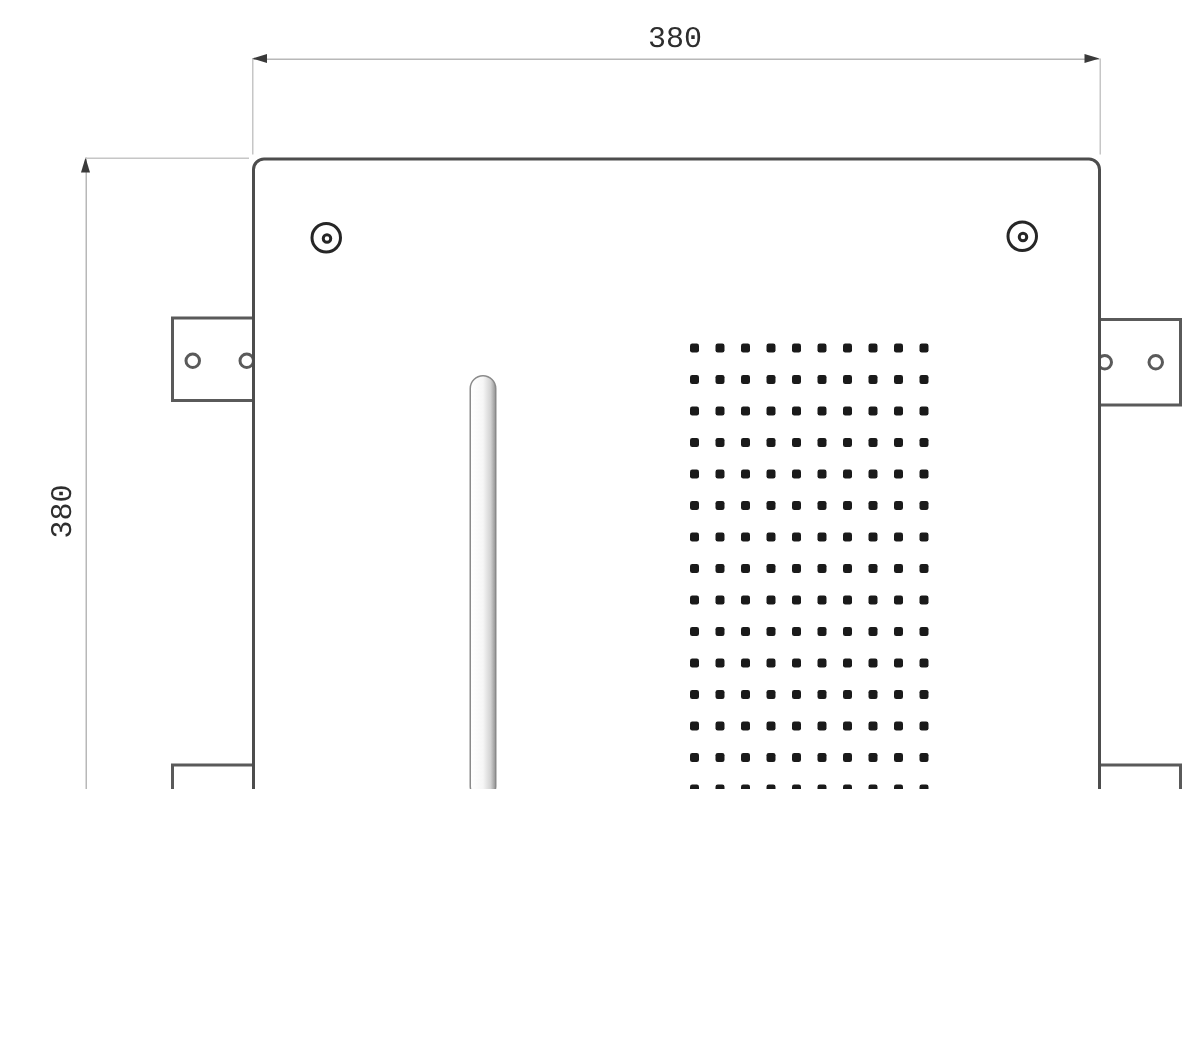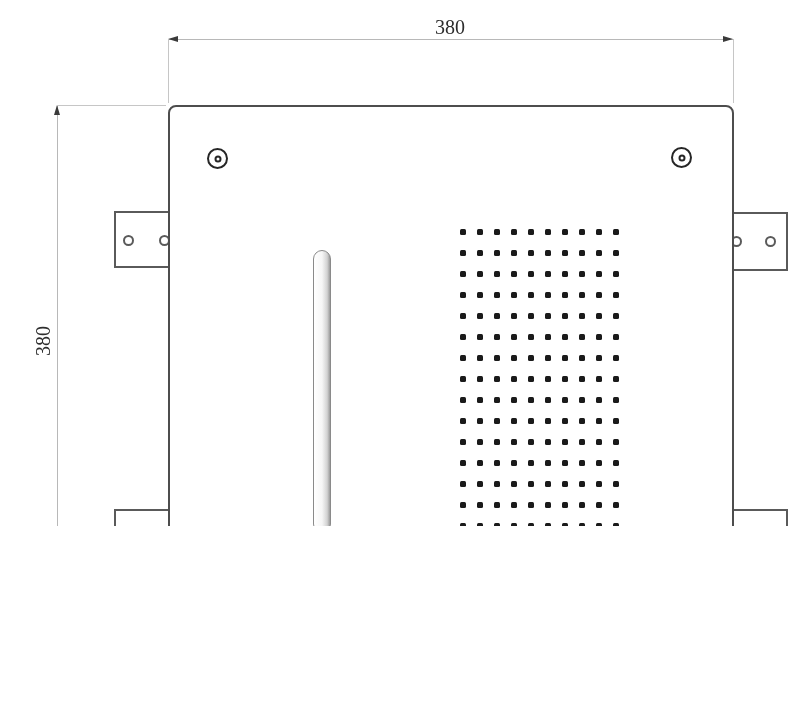--- a/index.html
+++ b/index.html
@@ -10,21 +10,21 @@
     --arrow:#3a3a3a;
     --text:#2e2e2e;
     --dot:#1a1a1a;
     --screw:#262626;
   }
   html,body{margin:0;padding:0;background:#fff;}
   .canvas{
     position:relative;
     width:800px;height:526px;
     background:#ffffff;
-    font-family:Liberation Serif, serif;
+    font-family:Liberation Mono, monospace;
     overflow:hidden;
   }
   .abs{position:absolute;}
 
   
   .dim-line{background:var(--dim-line);}
   .ext-line{background:var(--ext-line);}
   .dim-label{
     color:var(--text);
     font-size:20px;

